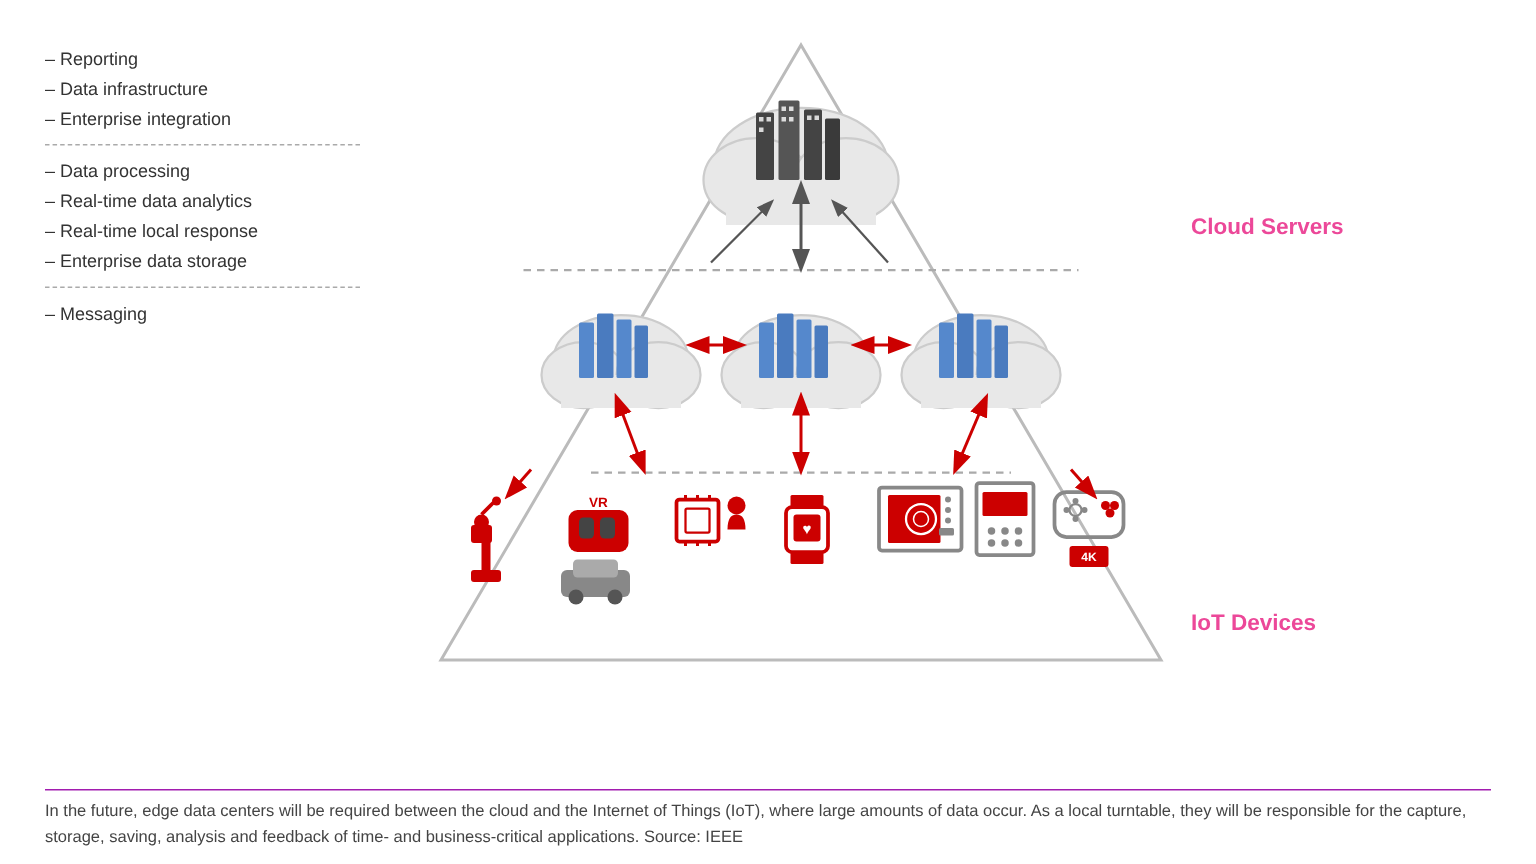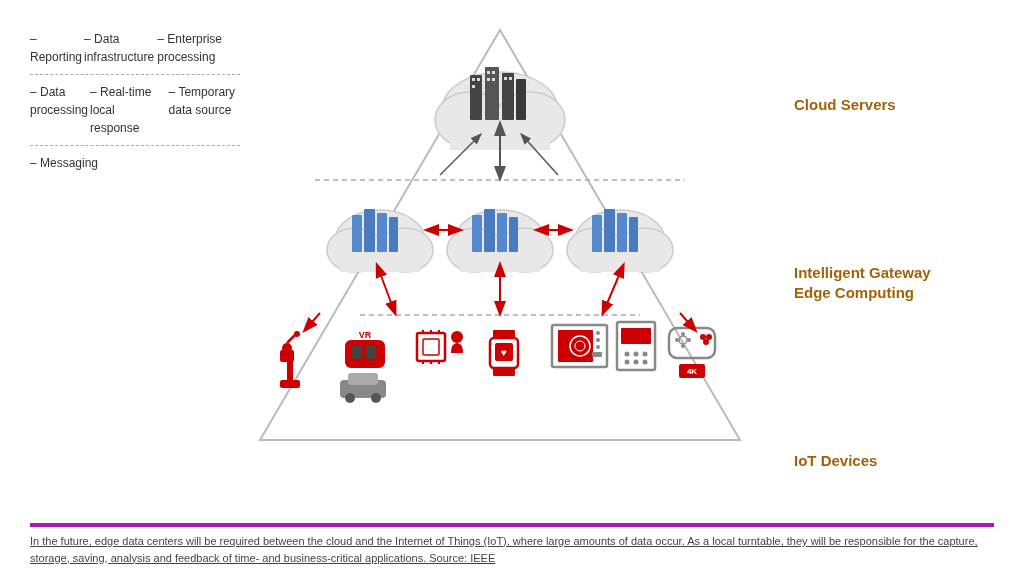--- a/index.html
+++ b/index.html
@@ -32,21 +32,21 @@
     .left-labels {
       width: 210px;
       display: flex;
       flex-direction: column;
       padding-top: 10px;
       flex-shrink: 0;
     }
 
     .label-group {
       display: flex;
-      flex-direction: row;
+      flex-direction: column;
       gap: 2px;
     }
 
     .label-item {
       font-size: 12px;
       color: #333;
       line-height: 1.5;
     }
 
     .divider-dotted {
@@ -54,68 +54,68 @@
       border-top: 1.5px dashed #aaa;
       margin: 8px 0;
     }
 
     
     .pyramid-area {
       flex: 1;
       position: relative;
       display: flex;
       align-items: flex-start;
-      justify-content: flex-start;
+      justify-content: flex-end;
     }
 
     
     .right-labels {
       width: 200px;
       display: flex;
       flex-direction: column;
       padding-top: 10px;
       flex-shrink: 0;
       justify-content: space-around;
       align-items: flex-start;
     }
 
     .right-label {
       font-size: 15px;
       font-weight: bold;
-      color: #a16207;
+      color: #ec4899;
       line-height: 1.3;
     }
 
     .footer-text {
       font-size: 11px;
       color: #444;
       line-height: 1.5;
       margin-top: 8px;
-      border-top: 4px solid #a21caf;
+      border-top: 1px solid #a21caf;
       padding-top: 6px;
-      text-decoration: underline;
     }
   </style>
 </head>
 <body>
 
 <div class="main-container">
   <div class="content-area">
 
     <div class="left-labels">
       <div class="label-group">
         <span class="label-item">– Reporting</span>
         <span class="label-item">– Data infrastructure</span>
-        <span class="label-item">– Enterprise processing</span>
+        <span class="label-item">– Enterprise integration</span>
       </div>
       <hr class="divider-dotted">
       <div class="label-group">
         <span class="label-item">– Data processing</span>
+        <span class="label-item">– Real-time data analytics</span>
         <span class="label-item">– Real-time local response</span>
-        <span class="label-item">– Temporary data source</span>
+        <span class="label-item">– Enterprise data storage</span>
       </div>
       <hr class="divider-dotted">
       <div class="label-group">
         <span class="label-item">– Messaging</span>
       </div>
     </div>
 
     <div class="pyramid-area">
       <svg viewBox="0 0 520 450" width="520" height="450">
 
@@ -300,23 +300,20 @@
         </defs>
 
       </svg>
     </div>
 
     <div class="right-labels">
       <div style="margin-top:20px;">
         <span class="right-label">Cloud Servers</span>
       </div>
       <div style="margin-top:60px;">
-        <span class="right-label">Intelligent Gateway<br>Edge Computing</span>
-      </div>
-      <div style="margin-top:60px;">
         <span class="right-label">IoT Devices</span>
       </div>
     </div>
 
   </div>
 
   <div class="footer-text">In the future, edge data centers will be required between the cloud and the Internet of Things (IoT), where large amounts of data occur. As a local turntable, they will be responsible for the capture, storage, saving, analysis and feedback of time- and business-critical applications. Source: IEEE</div>
 </div>
 
 </body></html>

